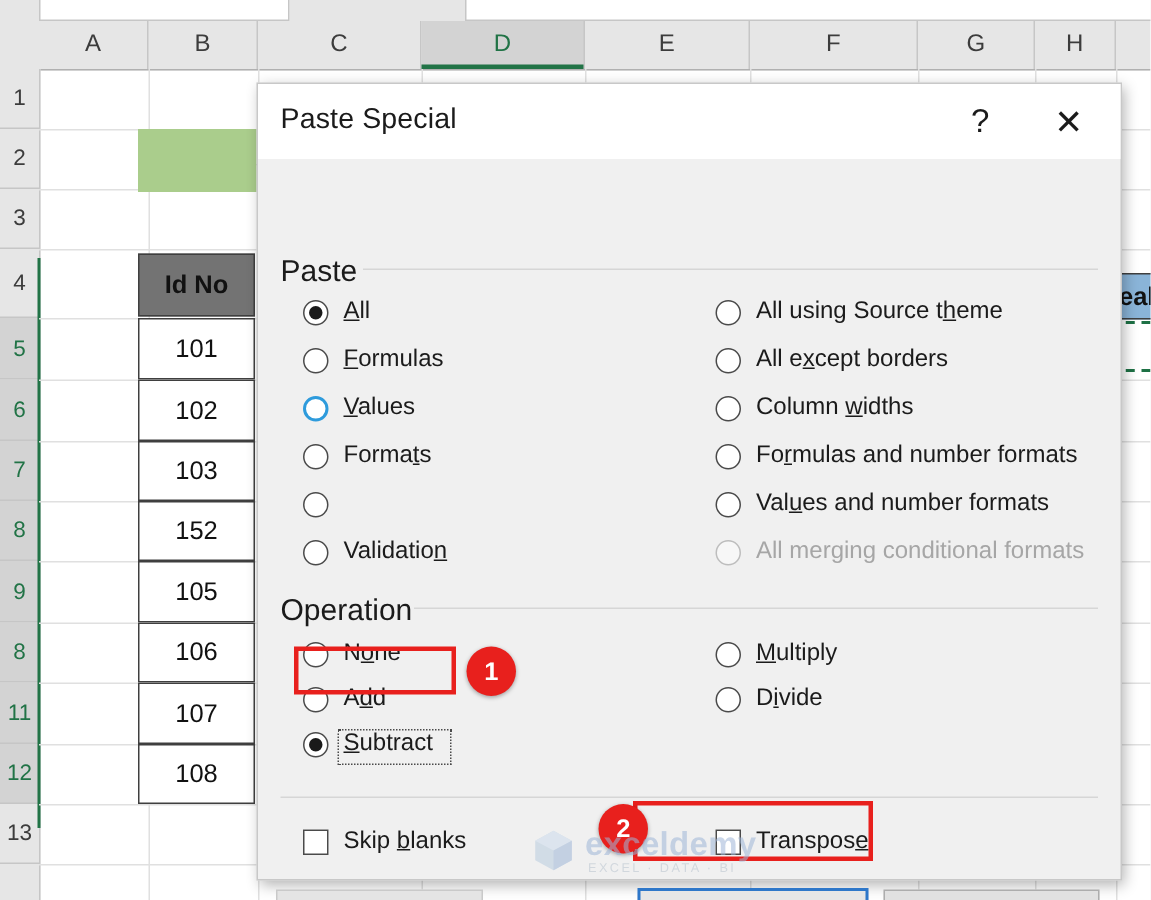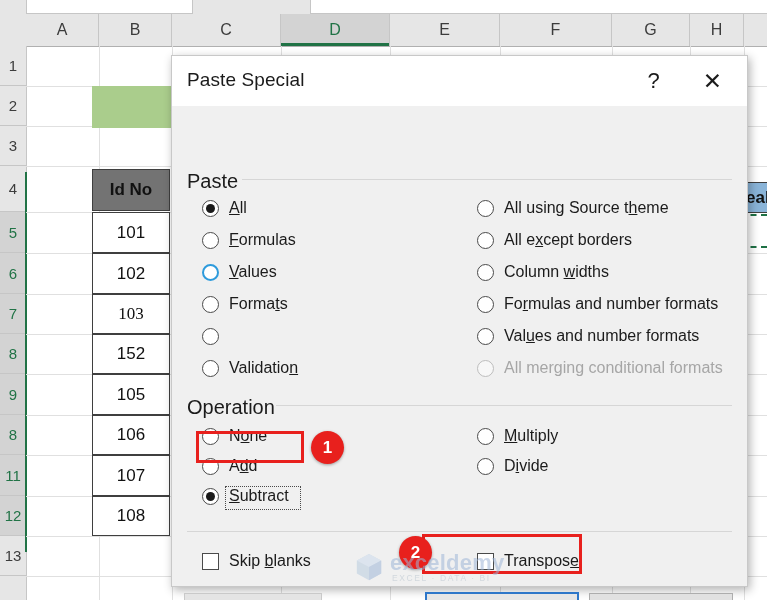--- a/index.html
+++ b/index.html
@@ -174,21 +174,21 @@
     </div>
 
   <div class="sheet-title" style="left:92px;top:86px;width:118px;height:42px;padding-right:6px;justify-content:flex-end;">Sub</div>
 
   <div class="tbl-head" style="left:92px;top:169px;width:78px;height:42px;">Id No</div>
   <div class="tbl-head blue" style="left:744px;top:182px;width:30px;height:31px;justify-content:flex-start;padding-left:1px;">eal</div>
 
   <div id="idcells">
       <div class="tbl-cell" style="left: 92px; top: 212px; width: 78px; height: 41px;">101</div>
       <div class="tbl-cell" style="left: 92px; top: 253px; width: 78px; height: 41px;">102</div>
-      <div class="tbl-cell" style="left: 92px; top: 294px; width: 78px; height: 40px; font-family: Liberation Serif, serif;">103</div>
+      <div class="tbl-cell" style="left: 92px; top: 294px; width: 78px; height: 40px;">103</div>
       <div class="tbl-cell" style="left: 92px; top: 334px; width: 78px; height: 40px;">152</div>
       <div class="tbl-cell" style="left: 92px; top: 374px; width: 78px; height: 41px;">105</div>
       <div class="tbl-cell" style="left: 92px; top: 415px; width: 78px; height: 40px;">106</div>
       <div class="tbl-cell" style="left: 92px; top: 455px; width: 78px; height: 41px;">107</div>
       <div class="tbl-cell" style="left: 92px; top: 496px; width: 78px; height: 40px;">108</div>
     </div>
 
   <div class="ants" style="left:740px;top:214px;width:27px;"></div>
   <div class="ants" style="left:740px;top:246px;width:27px;"></div>
 </div>

